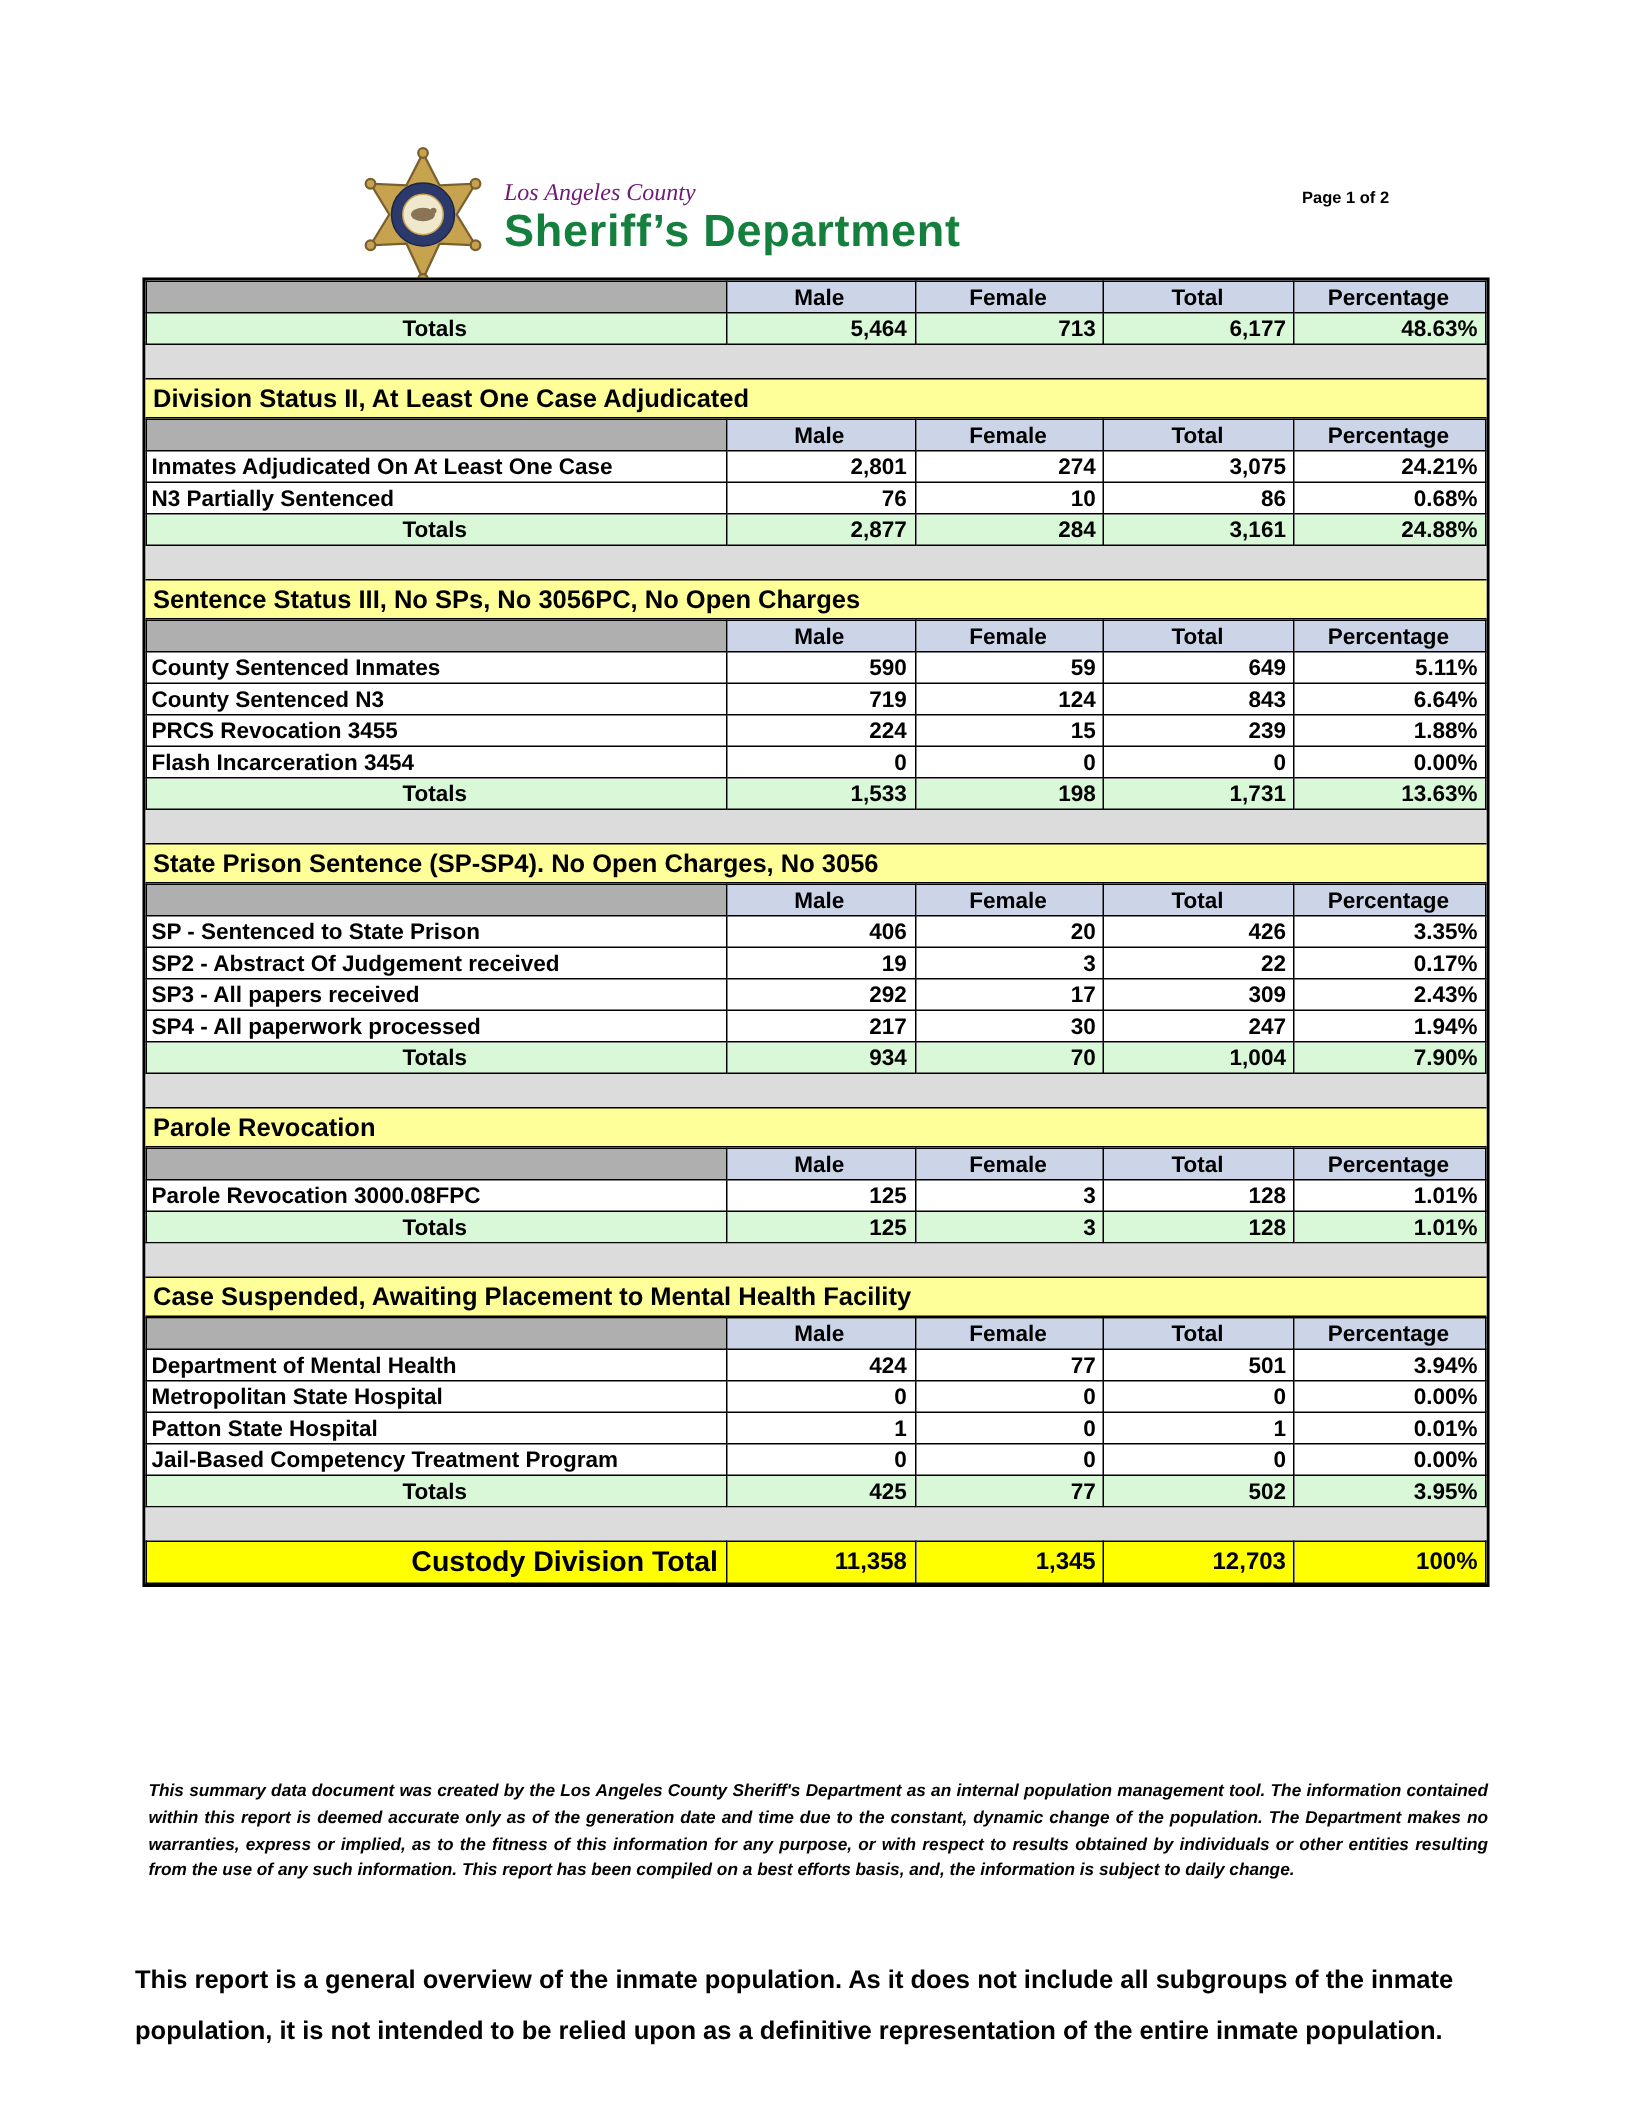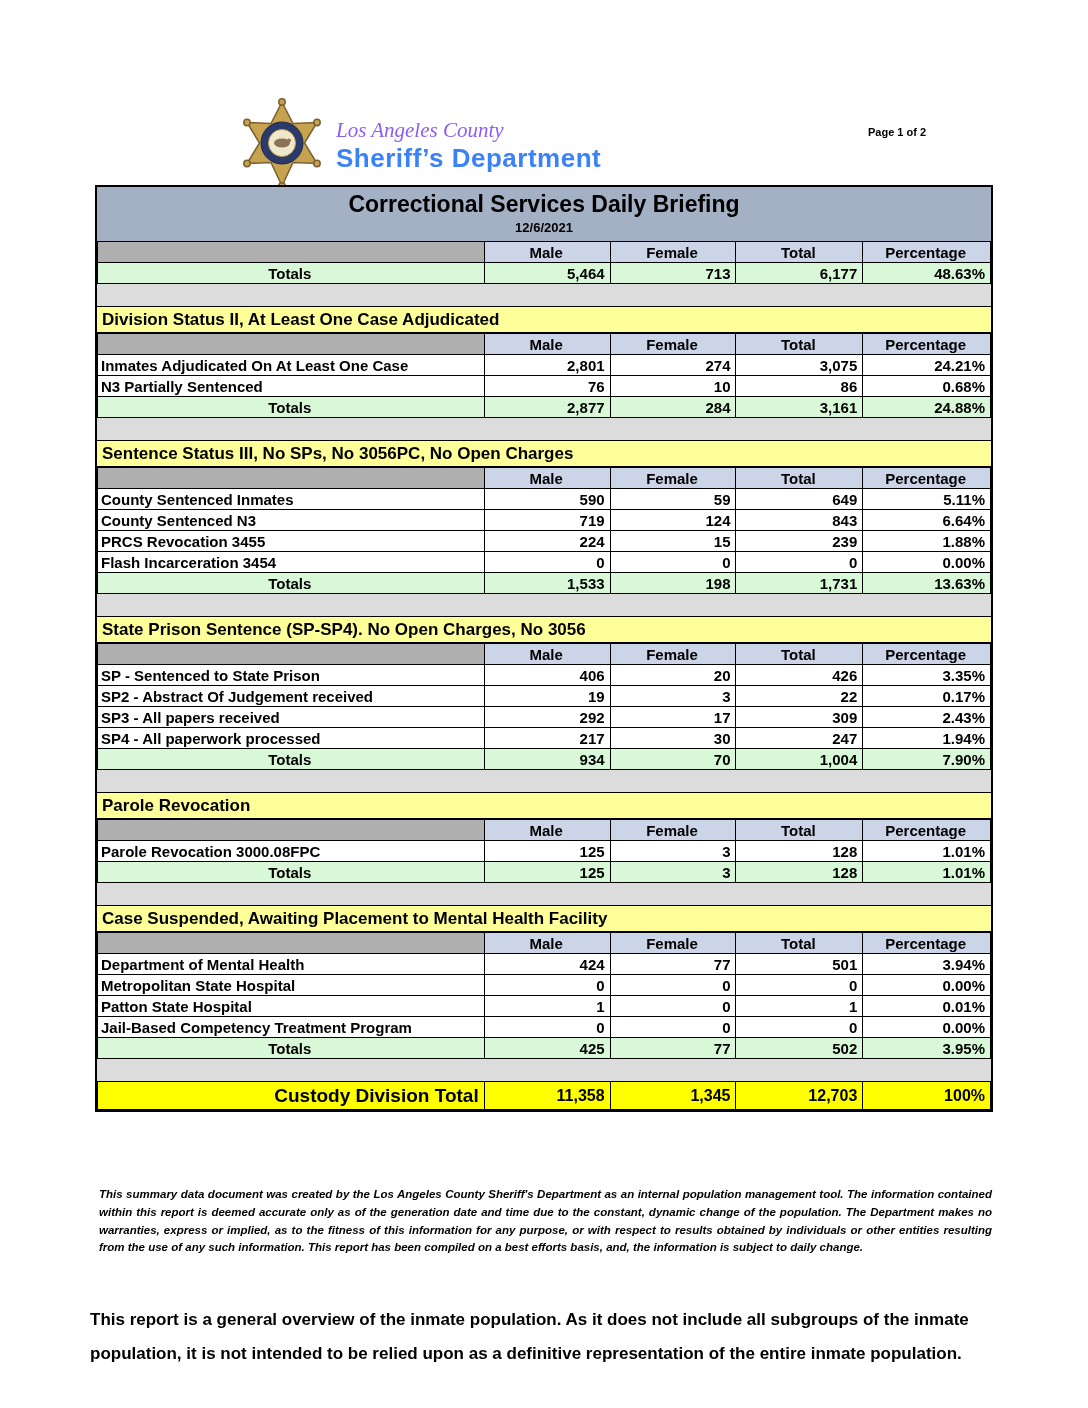--- a/index.html
+++ b/index.html
@@ -6,22 +6,22 @@
   html,body { background:#ffffff; }
   body {
     width:1088px; height:1408px; position:relative;
     font-family:"Liberation Sans", sans-serif; color:#000;
   }
 
   
   .logo-wrap { position:absolute; left:236px; top:98px; display:flex; align-items:center; }
   .badge { width:92px; height:96px; }
   .logo-text { margin-left:8px; }
-  .logo-line1 { font-family:"Liberation Serif", serif; font-style:italic; font-size:21px; color:#8b5cf6; }
-  .logo-line2 { font-family:"Liberation Sans", sans-serif; font-weight:bold; font-size:26px; color:#3b82f6; letter-spacing:0.5px; }
+  .logo-line1 { font-family:"Liberation Serif", serif; font-style:italic; font-size:16px; color:#701a75; }
+  .logo-line2 { font-family:"Liberation Sans", sans-serif; font-weight:bold; font-size:30px; color:#15803d; letter-spacing:0.5px; }
   .page-label { position:absolute; left:868px; top:126px; font-size:11px; font-weight:bold; }
 
   
   .doc-block {
     position:absolute; left:95px; top:185px; width:898px;
     border:2px solid #000; background:#DCDCDC;
   }
   .title-bar { background:#A4B0C4; text-align:center; padding:3px 0 4px 0; }
   .title-bar .title { font-size:23px; font-weight:bold; line-height:29px; }
   .title-bar .date  { font-size:13px; font-weight:bold; line-height:18px; }
@@ -87,24 +87,20 @@
   </svg>
   <div class="logo-text">
     <div class="logo-line1">Los Angeles County</div>
     <div class="logo-line2">Sheriff’s Department</div>
   </div>
 </div>
 <div class="page-label">Page 1 of 2</div>
 
 <div class="doc-block">
 
-  <div class="title-bar">
-    <div class="title">Correctional Services Daily Briefing</div>
-    <div class="date">12/6/2021</div>
-  </div>
 
   <table class="sec">
     <colgroup>
         <col class="c-label">
         <col class="c-male">
         <col class="c-female">
         <col class="c-total">
         <col class="c-pct">
       </colgroup>
     <tbody>

